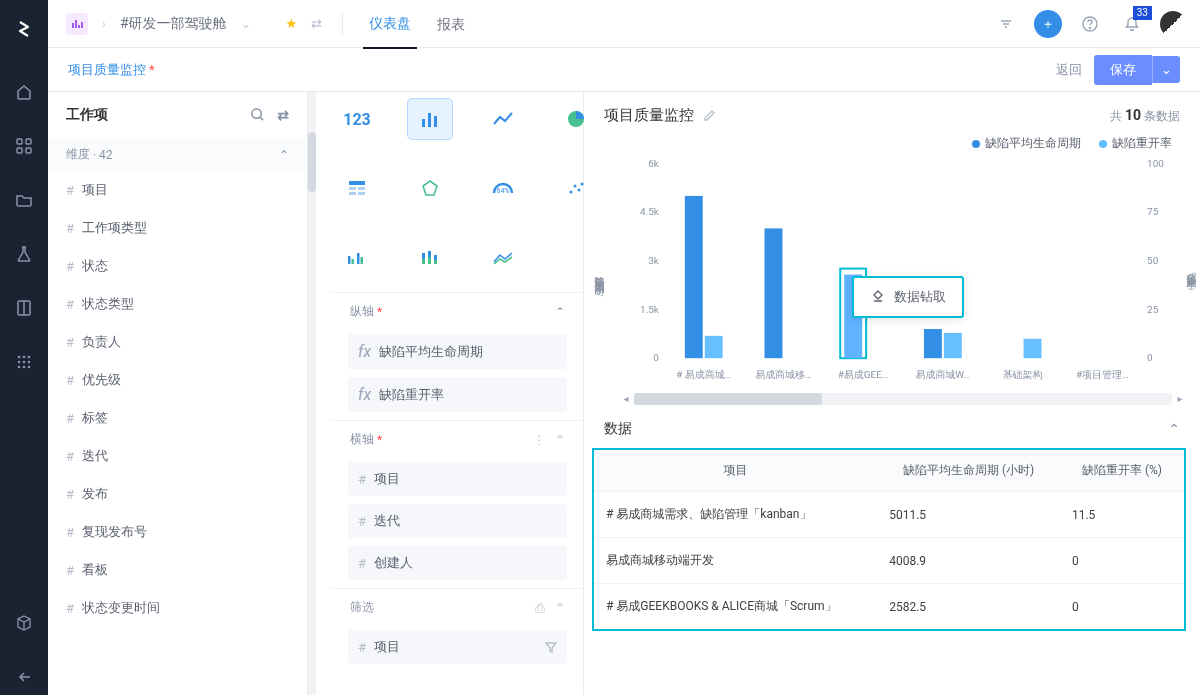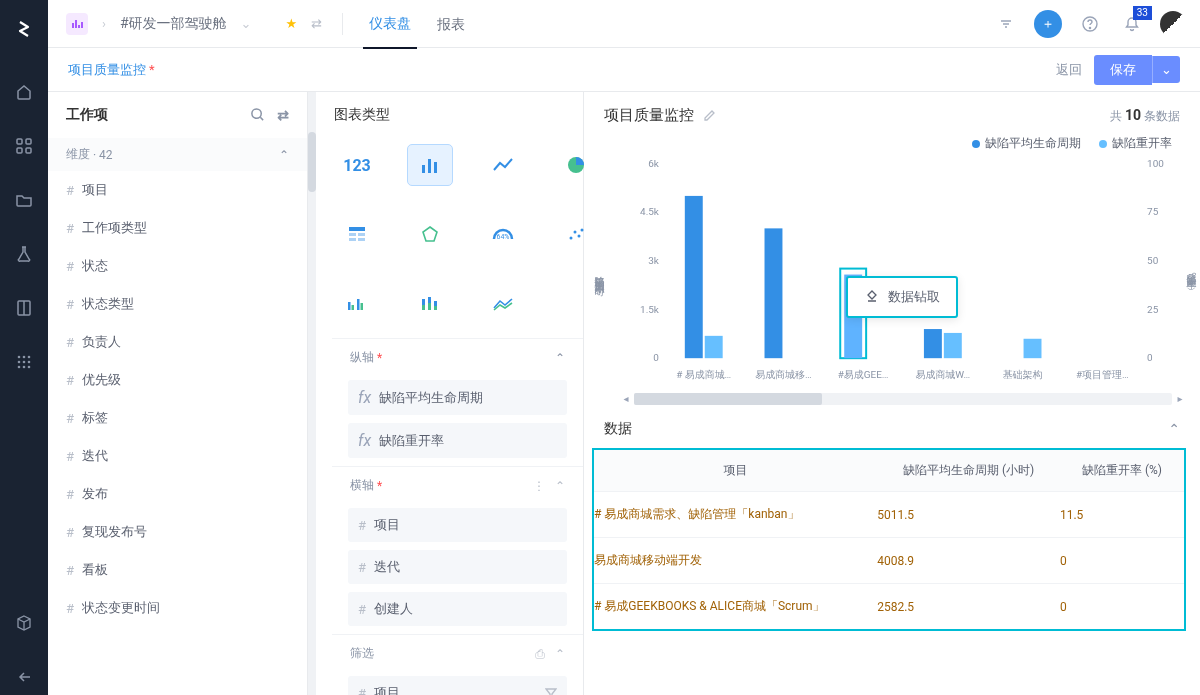--- a/index.html
+++ b/index.html
@@ -84,30 +84,30 @@
     .chart-svg { width: 100%; height: 100%; }
     .y-label-l { position: absolute; left: 8px; top: 50%; transform: translateY(-50%); writing-mode: vertical-rl; font-size: 10px; color: #8a94a6; letter-spacing: 1px;}
     .y-label-r { position: absolute; right: 2px; top: 50%; transform: translateY(-50%); writing-mode: vertical-rl; font-size: 10px; color: #8a94a6; letter-spacing: 1px;}
     
     .chart-scroll { height: 12px; margin: 2px 28px 0 50px; background: #f0f2f5; position: relative; border-radius: 2px;}
     .chart-scroll-thumb { position: absolute; left: 0; width: 35%; height: 100%; background: #d4d9e0; border-radius: 2px; }
     .chart-scroll .arr { position: absolute; top: 0; width: 12px; color: #9aa4b8; font-size: 10px; line-height: 12px; text-align: center; }
     .chart-scroll .arr.l { left: -14px; }
     .chart-scroll .arr.r { right: -14px; }
     
-    .drill-pop { position: absolute; left: 262px; top: 120px; background: #fff; border: 2px solid #00bcd4; border-radius: 3px; box-shadow: 0 2px 10px rgba(0,0,0,0.1); padding: 10px 16px; display: flex; align-items: center; gap: 8px; font-size: 13px; color: #595f6e; cursor: pointer; z-index: 5; }
+    .drill-pop { position: absolute; left: 268px; top: 120px; background: #fff; border: 2px solid #00bcd4; border-radius: 3px; box-shadow: 0 2px 10px rgba(0,0,0,0.1); padding: 10px 16px; display: flex; align-items: center; gap: 8px; font-size: 13px; color: #595f6e; cursor: pointer; z-index: 5; }
     
     .data-hdr { display: flex; align-items: center; padding: 14px 20px 10px; font-size: 14px; color: #333; border-top: 1px dashed transparent; }
     .data-hdr .chev { margin-left: auto; color: #8a94a6; cursor: pointer; }
     
     .data-table { margin: 0 14px 0 8px; border: 2px solid #00bcd4; }
     .data-table table { width: 100%; border-collapse: collapse; }
     .data-table th { background: #fafbfc; padding: 12px 14px; text-align: center; font-weight: normal; color: #595f6e; font-size: 12px; border-bottom: 1px solid #f0f2f5;}
     .data-table th:first-child { text-align: center; }
-    .data-table td { padding: 14px 0; color: #a16207; font-size: 12px; border-bottom: 1px solid #f0f2f5; }
+    .data-table td { padding: 14px 12px; color: #404040; font-size: 12px; border-bottom: 1px solid #f0f2f5; }
     .data-table tr:last-child td { border-bottom: none; }
     .data-table td:nth-child(1) { width: 48%;}
     
     svg { display: block; }
     .axis-txt { font-size: 10px; fill: #8a94a6; }
   </style>
 </head>
 <body>
 
 <div class="left-rail">
@@ -295,21 +295,20 @@
             <span class="hash">#</span>
             <span>状态变更时间</span>
           </div>
         </div>
     </div>
     <div class="vscroll">
         <div style="height:60px;margin-top:40px;background:#d4d9e0;border-radius:4px"></div>
       </div>
 
     <div class="col-mid">
-      <div class="col-mid-hdr">图表类型</div>
       <div class="chart-grid">
         <div class="ct num plain">123</div>
         <div class="ct active">
             <svg width="22" height="20" viewBox="0 0 22 20">
               <rect x="3" y="10" width="3" height="8" fill="#338fe5"></rect>
               <rect x="9" y="4" width="3" height="14" fill="#338fe5"></rect>
               <rect x="15" y="7" width="3" height="11" fill="#338fe5"></rect>
             </svg>
           </div>
         <div class="ct plain">

